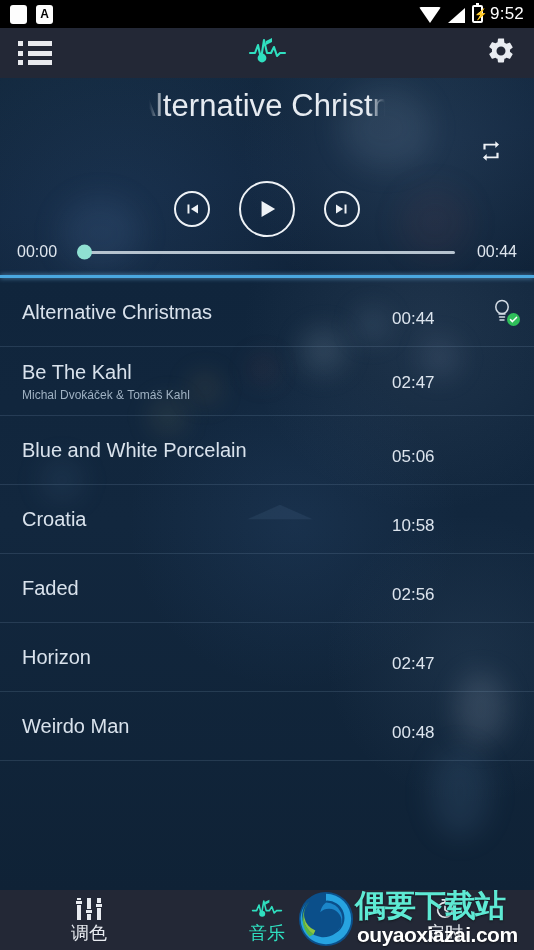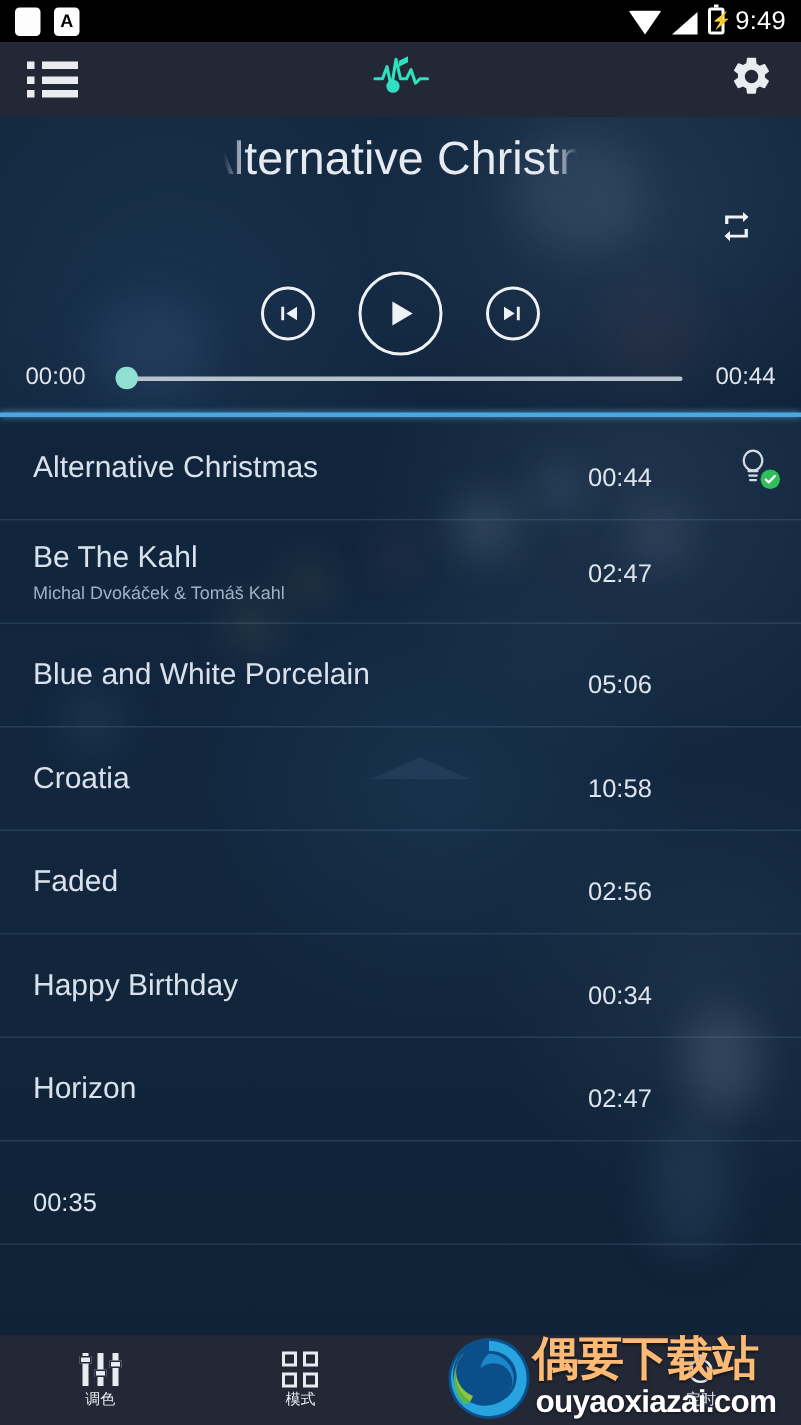--- a/index.html
+++ b/index.html
@@ -207,21 +207,21 @@
     background: #232836;
     display: flex; align-items: center;
     z-index: 15;
   }
   .nav-item {
     flex: 1; height: 100%;
     display: flex; flex-direction: column;
     align-items: center; justify-content: center; gap: 4px;
     cursor: pointer; color: #e8ebf0;
   }
-  .nav-item .nlabel { font-size: 10px; line-height: 1; }
+  .nav-item .nlabel { font-size: 18px; line-height: 1; font-family: Liberation Mono, monospace; }
   .nav-item.active { color: #2fe0c0; }
   .nav-icon { height: 24px; display: flex; align-items: center; justify-content: center; }
 
   
   .ic-sliders { position: relative; width: 26px; height: 22px; }
   .ic-sliders i {
     position: absolute; top: 0; width: 4px; height: 22px; background: currentColor;
   }
   .ic-sliders i:nth-child(1) { left: 1px; }
   .ic-sliders i:nth-child(2) { left: 11px; }
@@ -239,21 +239,21 @@
   .ic-grid span { width: 10px; height: 10px; border: 2px solid currentColor; }
 
   
   .watermark {
     position: absolute; z-index: 25; pointer-events: none;
     left: 295px; bottom: 0; width: 239px; height: 62px;
   }
   .wm-logo { position: absolute; left: 2px; top: 2px; }
   .wm-cn {
     position: absolute; left: 60px; top: 2px;
-    font-size: 31px; font-weight: bold; color: #fdba74;
+    font-size: 31px; font-weight: bold; color: #5eead4;
     letter-spacing: -1px; line-height: 1;
     text-shadow: 0 1px 2px rgba(0,0,0,.5);
   }
   .wm-url {
     position: absolute; left: 62px; top: 36px;
     font-size: 21px; font-weight: bold; color: #fff;
     letter-spacing: -.5px; line-height: 1;
     text-shadow: 0 1px 2px rgba(0,0,0,.5);
   }
 </style>
@@ -266,21 +266,21 @@
     <div class="sb-left">
       <div class="sb-sq"></div>
       <div class="sb-a">A</div>
     </div>
     <div class="sb-right">
       <div class="ic-wifi"></div>
       <div class="ic-signal"></div>
       <div class="ic-batt">
           <span class="bolt">⚡</span>
         </div>
-      <div class="sb-time">9:49</div>
+      <div class="sb-time">9:52</div>
     </div>
   </div>
 
   <div class="appbar">
     <div class="listicon">
       <div class="lrow">
           <div class="dot"></div>
           <div class="bar"></div>
         </div>
       <div class="lrow">
@@ -406,65 +406,50 @@
         </div>
         <div class="row">
           <div class="meta">
             <div class="rtitle">Faded</div>
           </div>
           <div class="rtime">02:56</div>
           <div class="rbadge"></div>
         </div>
         <div class="row">
           <div class="meta">
-            <div class="rtitle">Happy Birthday</div>
-          </div>
-          <div class="rtime">00:34</div>
-          <div class="rbadge"></div>
-        </div>
-        <div class="row">
-          <div class="meta">
             <div class="rtitle">Horizon</div>
           </div>
           <div class="rtime">02:47</div>
           <div class="rbadge"></div>
         </div>
         <div class="row">
-          <div class="rtime">00:35</div>
+          <div class="meta">
+            <div class="rtitle">Weirdo Man</div>
+          </div>
+          <div class="rtime">00:48</div>
           <div class="rbadge"></div>
         </div>
       </div>
   </div>
 
   <div class="bottomnav">
     <div class="nav-item">
       <div class="nav-icon">
         <div class="ic-sliders">
             <i></i>
             <i></i>
             <i></i>
             <b></b>
             <b></b>
             <b></b>
           </div>
       </div>
       <div class="nlabel">调色</div>
     </div>
 
-    <div class="nav-item">
-      <div class="nav-icon">
-        <div class="ic-grid">
-            <span></span>
-            <span></span>
-            <span></span>
-            <span></span>
-          </div>
-      </div>
-      <div class="nlabel">模式</div>
-    </div>
 
     <div class="nav-item active">
       <div class="nav-icon">
         <svg width="32" height="24" viewBox="0 0 40 30">
           <path d="M2 17 L7 17 L10 10 L13 22 L16 5 L19 17 L23 17 L26 12 L29 20 L32 17 L38 17" fill="none" stroke="#2fe0c0" stroke-width="2" stroke-linejoin="round" stroke-linecap="round"></path>
           <circle cx="14" cy="21" r="3.8" fill="#2fe0c0"></circle>
           <path d="M17.6 21 L17.6 6 L23 3.4 L23 7 L17.6 9.6" fill="#2fe0c0"></path>
         </svg>
       </div>
       <div class="nlabel">音乐</div>

